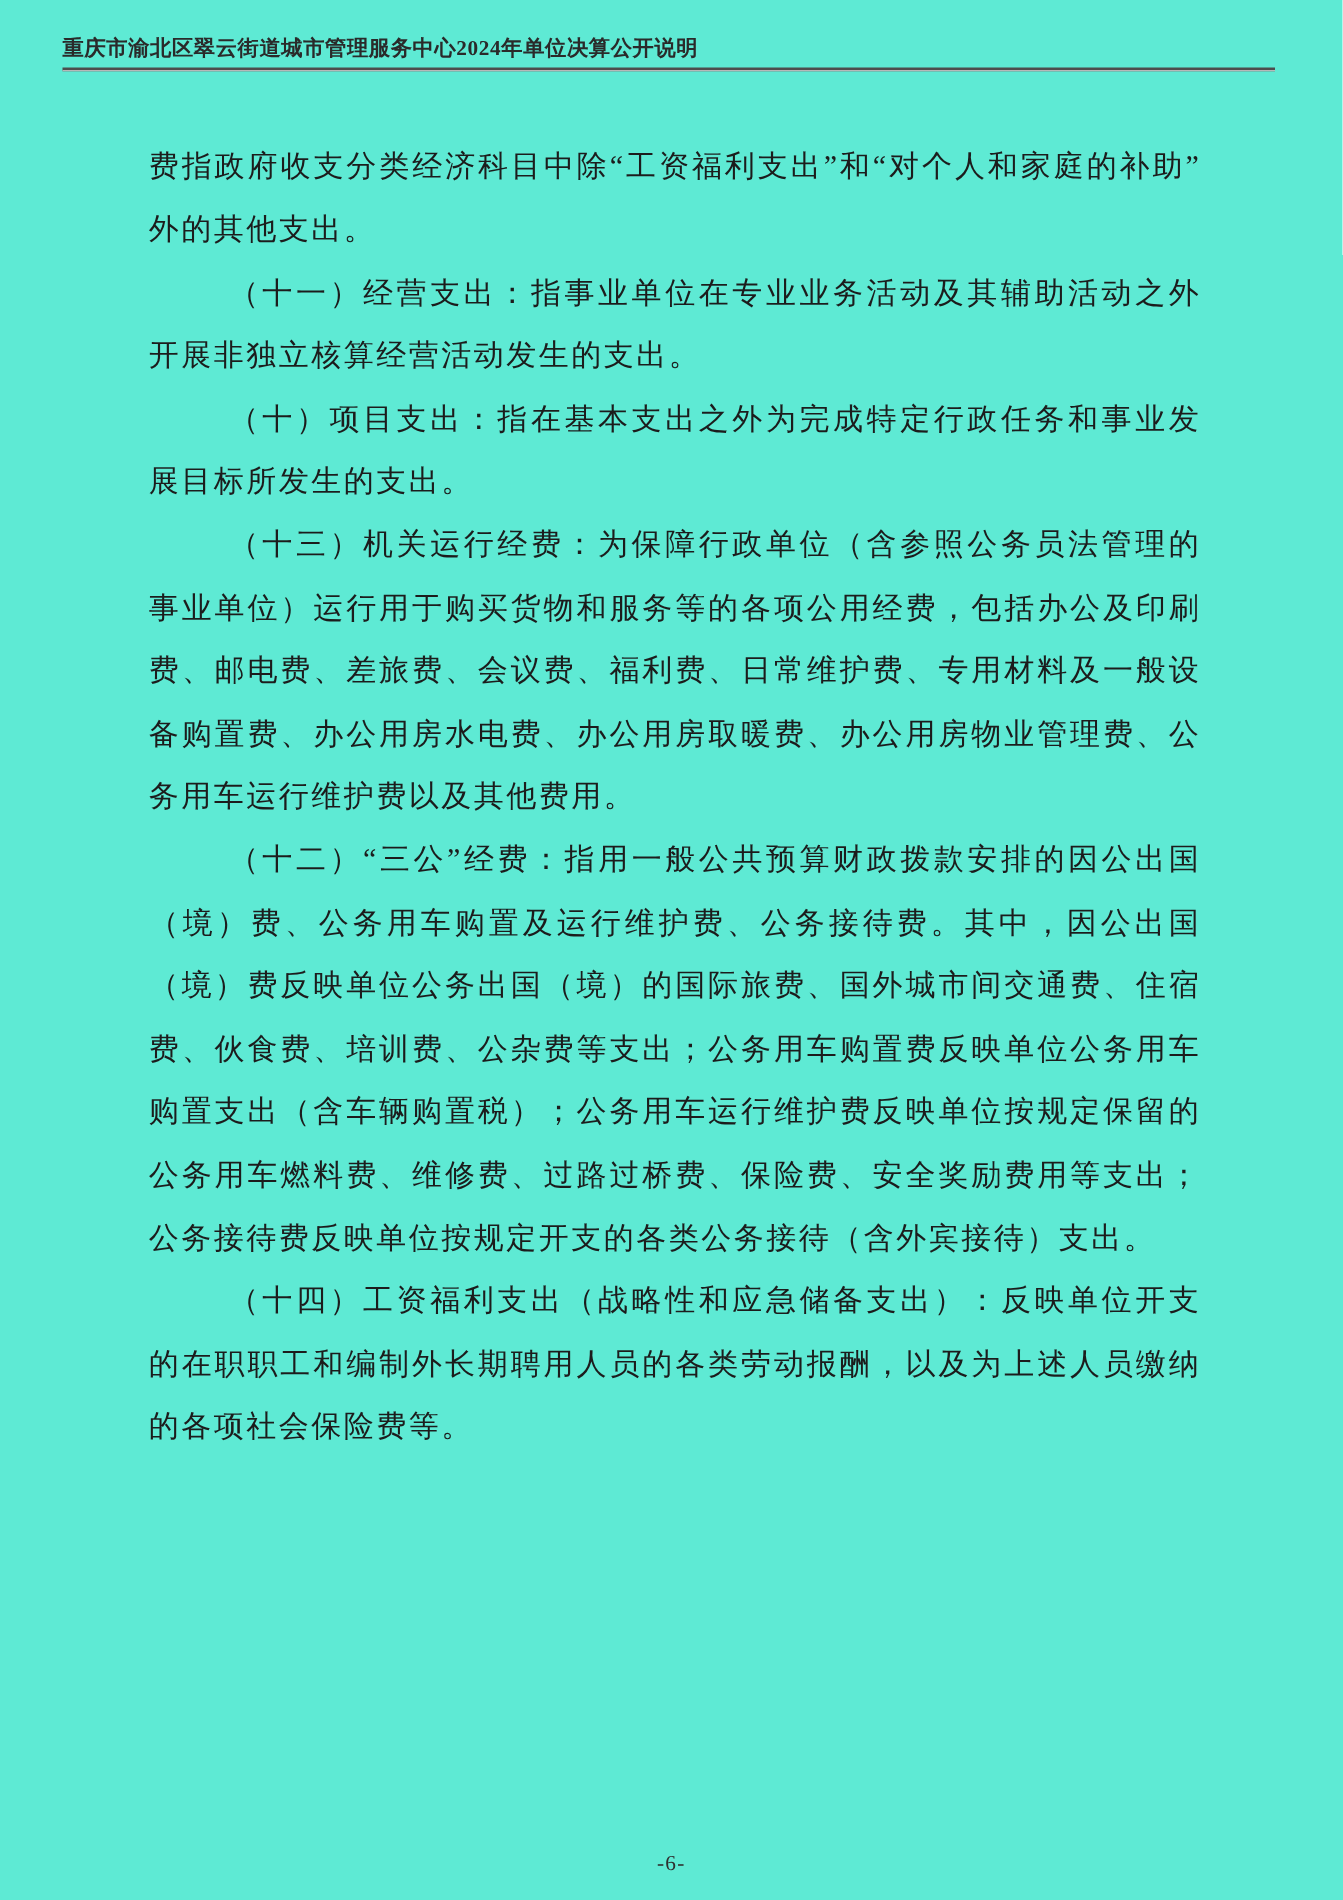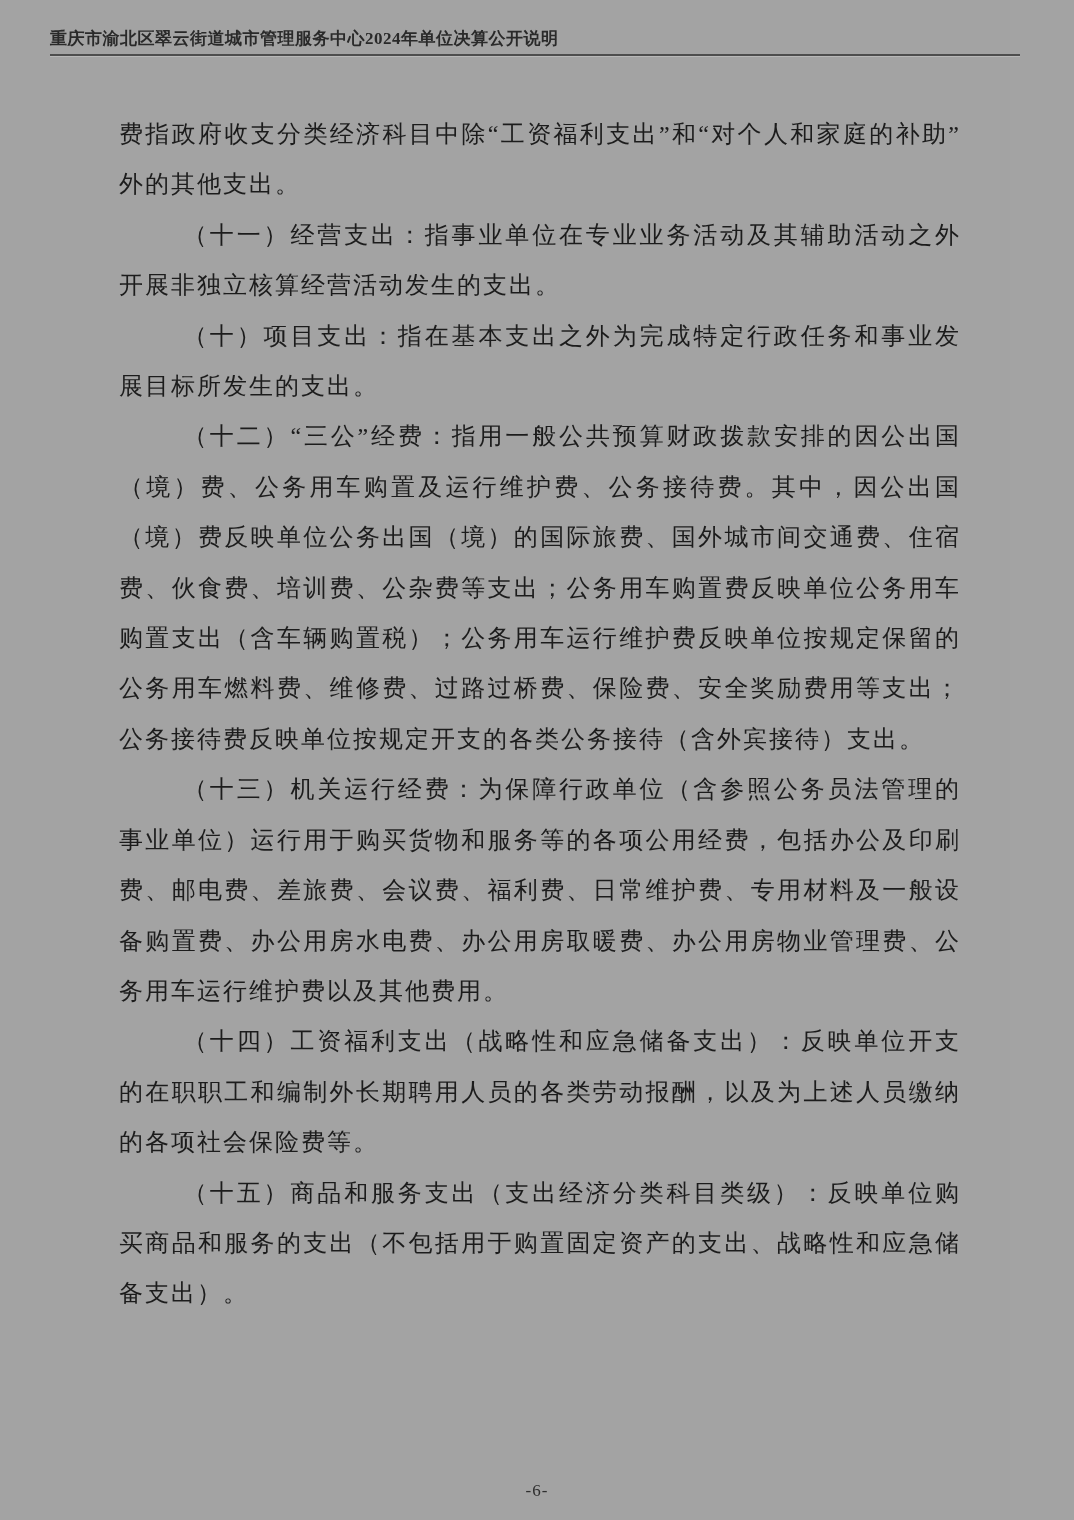--- a/index.html
+++ b/index.html
@@ -4,21 +4,21 @@
 <style>
   html, body {
     margin: 0;
     padding: 0;
     background: #ffffff;
   }
   .page {
     position: relative;
     width: 1074px;
     height: 1520px;
-    background: #a3a3a3;
+    background: #5eead4;
     overflow: hidden;
     font-family: "Liberation Serif", "DejaVu Serif", serif;
   }
   
   .page-header {
     position: absolute;
     left: 50px;
     right: 54px;
     top: 28px;
   }
@@ -77,23 +77,22 @@
 
   <div class="page-header">
     <div class="header-title">重庆市渝北区翠云街道城市管理服务中心2024年单位决算公开说明</div>
     <div class="header-rule"></div>
   </div>
 
   <div class="document-body">
       <p class="no-indent">费指政府收支分类经济科目中除“工资福利支出”和“对个人和家庭的补助”外的其他支出。</p>
       <p>（十一）经营支出：指事业单位在专业业务活动及其辅助活动之外开展非独立核算经营活动发生的支出。</p>
       <p>（十）项目支出：指在基本支出之外为完成特定行政任务和事业发展目标所发生的支出。</p>
+      <p>（十三）机关运行经费：为保障行政单位（含参照公务员法管理的事业单位）运行用于购买货物和服务等的各项公用经费，包括办公及印刷费、邮电费、差旅费、会议费、福利费、日常维护费、专用材料及一般设备购置费、办公用房水电费、办公用房取暖费、办公用房物业管理费、公务用车运行维护费以及其他费用。</p>
       <p>（十二）“三公”经费：指用一般公共预算财政拨款安排的因公出国（境）费、公务用车购置及运行维护费、公务接待费。其中，因公出国（境）费反映单位公务出国（境）的国际旅费、国外城市间交通费、住宿费、伙食费、培训费、公杂费等支出；公务用车购置费反映单位公务用车购置支出（含车辆购置税）；公务用车运行维护费反映单位按规定保留的公务用车燃料费、维修费、过路过桥费、保险费、安全奖励费用等支出；公务接待费反映单位按规定开支的各类公务接待（含外宾接待）支出。</p>
-      <p>（十三）机关运行经费：为保障行政单位（含参照公务员法管理的事业单位）运行用于购买货物和服务等的各项公用经费，包括办公及印刷费、邮电费、差旅费、会议费、福利费、日常维护费、专用材料及一般设备购置费、办公用房水电费、办公用房取暖费、办公用房物业管理费、公务用车运行维护费以及其他费用。</p>
       <p>（十四）工资福利支出（战略性和应急储备支出）：反映单位开支的在职职工和编制外长期聘用人员的各类劳动报酬，以及为上述人员缴纳的各项社会保险费等。</p>
-      <p>（十五）商品和服务支出（支出经济分类科目类级）：反映单位购买商品和服务的支出（不包括用于购置固定资产的支出、战略性和应急储备支出）。</p>
     </div>
 
   <div class="page-footer">
     <span class="page-number">-6-</span>
   </div>
 
 </div>
 
 </body></html>

